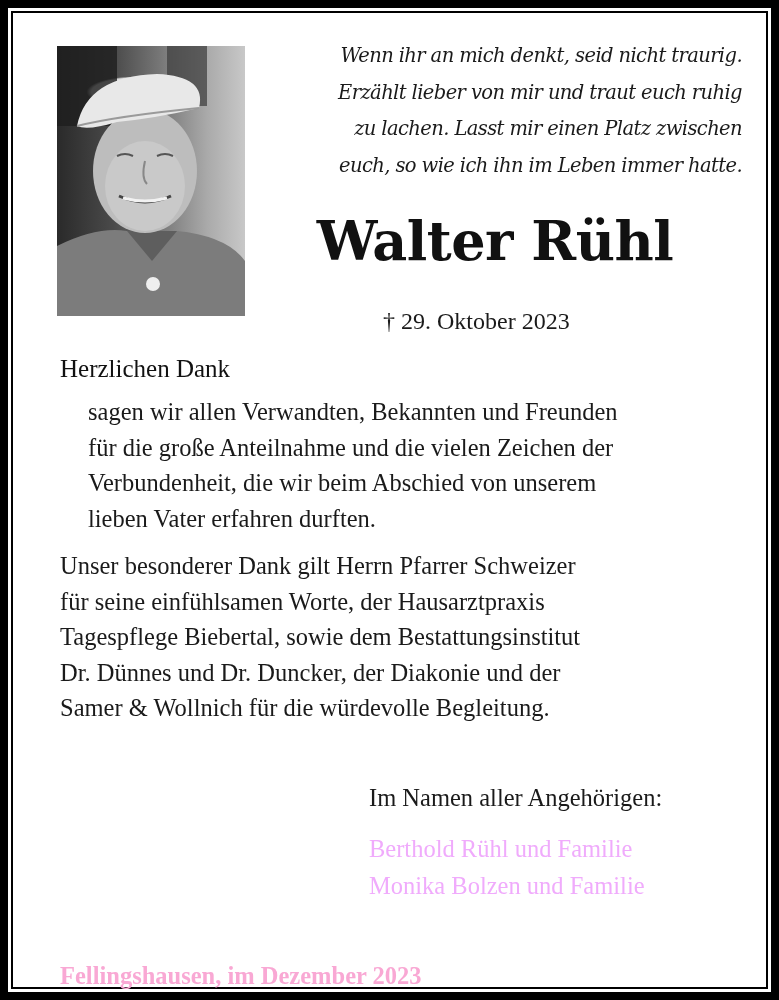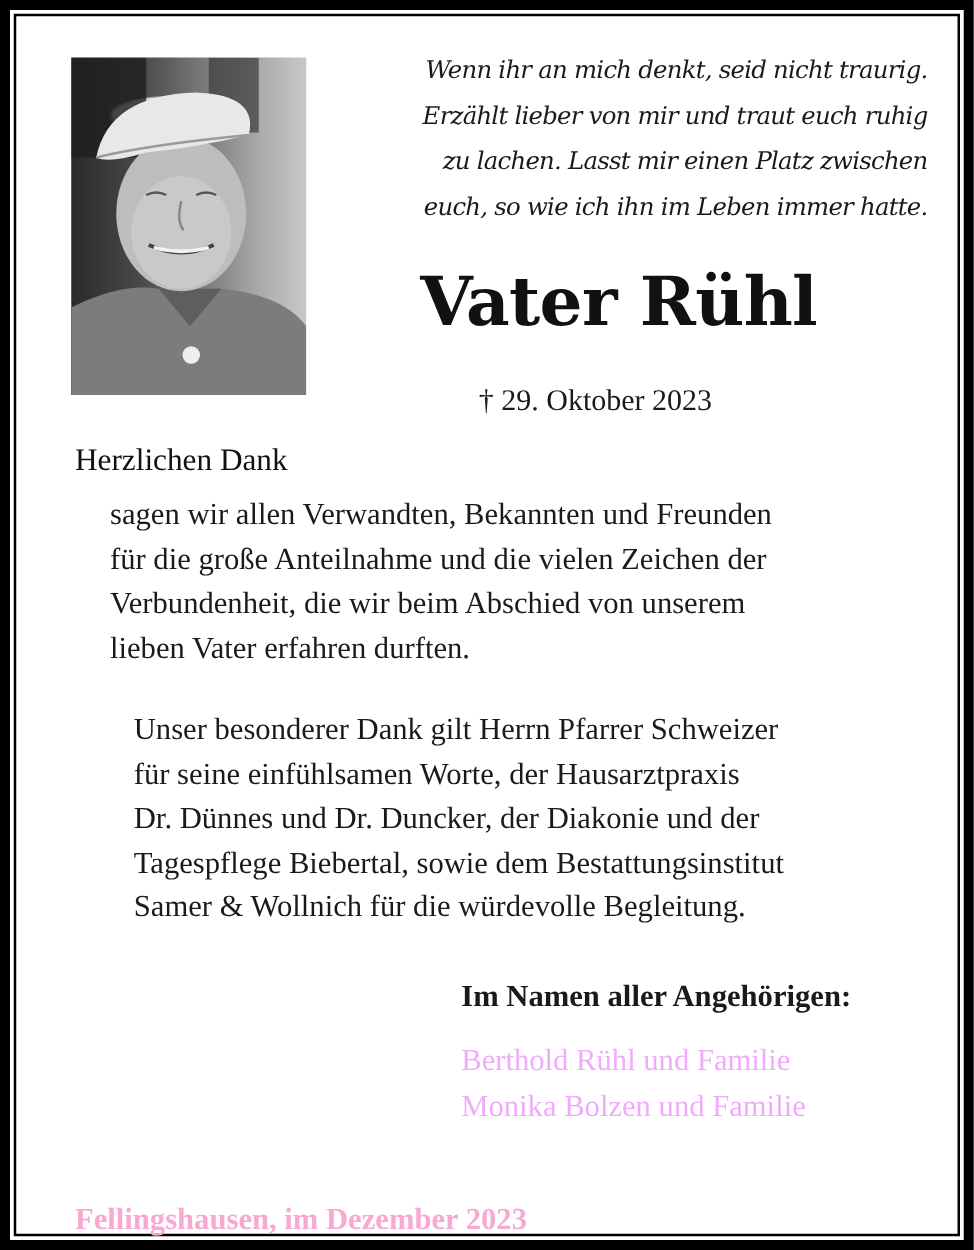--- a/index.html
+++ b/index.html
@@ -44,23 +44,23 @@
   }
   .heading {
     position: absolute; left: 60px; top: 352px;
     font-weight: normal; font-size: 25px; line-height: 34px; color: #111;
   }
   .para {
     position: absolute; left: 60px; font-size: 24.5px; line-height: 35.5px; color: #1a1a1a;
   }
   .para div { white-space: nowrap; }
   .para1 { top: 394px; margin-left: 28px; }
-  .para2 { top: 566px; margin-left: 47px; }
+  .para2 { top: 548px; }
   .signoff {
-    position: absolute; left: 369px; top: 781px; font-size: 24.5px; line-height: 34px; color: #1a1a1a; white-space: nowrap; font-weight: bold;
+    position: absolute; left: 369px; top: 781px; font-size: 24.5px; line-height: 34px; color: #1a1a1a; white-space: nowrap;
   }
   .families { position: absolute; left: 369px; top: 830px; font-size: 24.5px; line-height: 37px; color: #f0abfc; }
   .families div { white-space: nowrap; }
   .place { position: absolute; left: 60px; top: 959px; font-size: 24.5px; line-height: 34px; color: #f9a8d4; white-space: nowrap; font-weight: bold; }
 </style>
 </head>
 <body>
 
 <div class="frame-outer">
   <div class="frame-line"></div>
@@ -87,37 +87,37 @@
   </svg>
 </div>
 
 <div class="quote">
   <div>Wenn ihr an mich denkt, seid nicht traurig.</div>
   <div>Erzählt lieber von mir und traut euch ruhig</div>
   <div>zu lachen. Lasst mir einen Platz zwischen</div>
   <div>euch, so wie ich ihn im Leben immer hatte.</div>
 </div>
 
-<div class="name">Vater Rühl</div>
+<div class="name">Walter Rühl</div>
 <div class="death">† 29. Oktober 2023</div>
 
 <div class="heading">Herzlichen Dank</div>
 
 <div class="para para1">
   <div>sagen wir allen Verwandten, Bekannten und Freunden</div>
   <div>für die große Anteilnahme und die vielen Zeichen der</div>
   <div>Verbundenheit, die wir beim Abschied von unserem</div>
   <div>lieben Vater erfahren durften.</div>
 </div>
 
 <div class="para para2">
   <div>Unser besonderer Dank gilt Herrn Pfarrer Schweizer</div>
   <div>für seine einfühlsamen Worte, der Hausarztpraxis</div>
+  <div>Tagespflege Biebertal, sowie dem Bestattungsinstitut</div>
   <div>Dr. Dünnes und Dr. Duncker, der Diakonie und der</div>
-  <div>Tagespflege Biebertal, sowie dem Bestattungsinstitut</div>
   <div>Samer &amp; Wollnich für die würdevolle Begleitung.</div>
 </div>
 
 <div class="signoff">Im Namen aller Angehörigen:</div>
 <div class="families">
   <div>Berthold Rühl und Familie</div>
   <div>Monika Bolzen und Familie</div>
 </div>
 
 <div class="place">Fellingshausen, im Dezember 2023</div>

